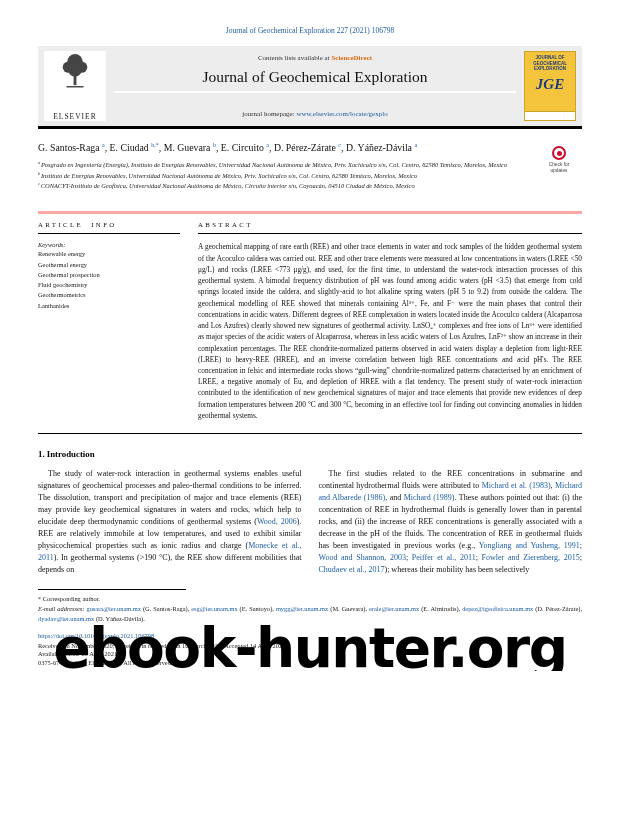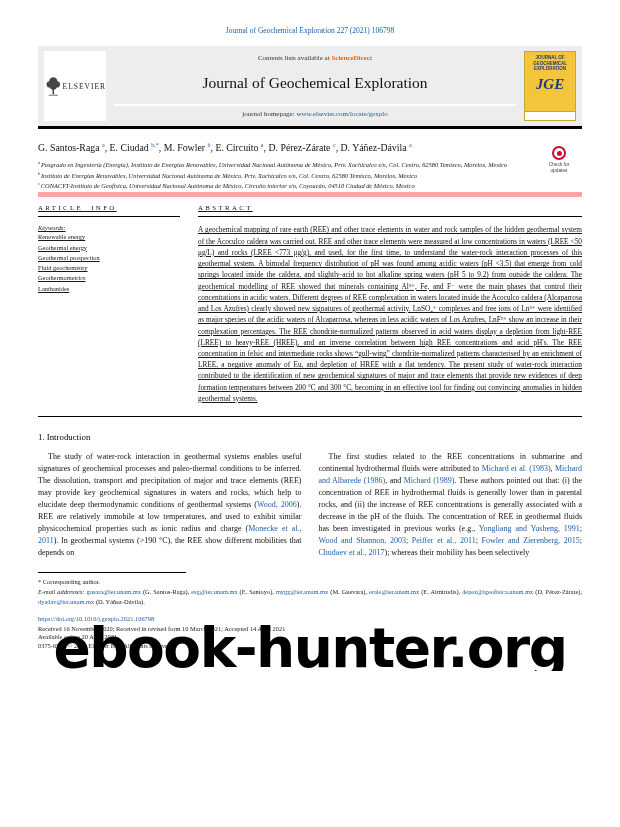--- a/index.html
+++ b/index.html
@@ -3,27 +3,27 @@
 <meta charset="utf-8">
 <style>
   * { margin:0; padding:0; box-sizing:border-box; }
   html,body { background:#ffffff; }
   .page { position:relative; width:620px; height:671px; background:#fff; overflow:hidden;
           font-family:"Liberation Serif","DejaVu Serif",serif; color:#1a1a1a; margin:0 auto; }
 
   .top-cite { padding-top:26px; text-align:center; font-size:7.5px; color:var(--link,#2160a5); }
 
   .header-band { margin:11px 38px 0; background:var(--band,#ededed); display:flex; padding:5px 6px; height:80px; }
-  .logo-box { width:62px; background:#fff; display:flex; flex-direction:row; align-items:center; justify-content:space-between; }
+  .logo-box { width:62px; background:#fff; display:flex; flex-direction:column; align-items:center; justify-content:space-between; }
   .logo-text { font-size:7.5px; letter-spacing:1px; color:#222; margin-top:1px; }
   .mast-center { flex:1; display:flex; flex-direction:column; justify-content:space-between; padding:3px 8px 0; text-align:center; }
   .contents-line { font-size:7px; color:#333; }
   .sd-link { color:var(--sciencedirect,#de6a10); font-weight:bold; }
   .mast-title { font-size:15.5px; color:#111; }
-  .homepage-line { border-top:2px solid #fff; padding-top:4px; padding-bottom:3px; font-size:7px; color:#333; }
+  .homepage-line { border-top:2px solid #fff; padding-top:17px; padding-bottom:3px; font-size:7px; color:#333; }
   .url-link { color:var(--link,#2160a5); }
   .cover-box { width:52px; background:var(--cover_yellow,#f4c53c); border:1px solid #caa52a; position:relative; overflow:hidden; }
   .cover-title { font-size:4.5px; font-weight:bold; color:var(--cover_navy,#1d3d7c); text-align:center; padding:3px 2px 1px; line-height:1.25; font-family:"Liberation Sans",sans-serif; }
   .cover-abbrev { font-style:italic; font-weight:bold; font-size:15px; color:var(--cover_navy,#1d3d7c); text-align:center; margin-top:3px; }
   .cover-strip { position:absolute; bottom:0; left:0; right:0; height:9px; background:#fff; border-top:1px solid #caa52a; }
   .band-rule { margin:0 38px; height:3px; background:#000; }
 
   .title { margin:14px 38px 0; font-size:14.5px; font-weight:normal; line-height:1.4; width:505px; color:#000; }
 
   .check-badge { position:absolute; top:146px; right:42px; width:38px; text-align:center; }
@@ -32,29 +32,29 @@
   .badge-text { font-size:4.8px; color:#444; margin-top:2px; line-height:1.2; font-family:"Liberation Sans",sans-serif; }
 
   .authors { margin:13px 38px 0; font-size:9.8px; color:#111; }
   .sup { vertical-align:super; font-size:0.62em; }
   .lnk { color:var(--link,#2160a5); }
   .it { font-style:italic; }
 
   .affils { margin:7px 38px 0; }
   .affil { font-size:6.4px; font-style:italic; line-height:1.6; color:#222; }
 
-  .info-block { margin:1px 38px 0; border-top:5px solid #fca5a5; border-bottom:1px solid #000; display:flex; padding-bottom:12px;text-decoration:underline; }
+  .info-block { margin:20px 38px 0; border-top:3px solid #fca5a5; border-bottom:1px solid #000; display:flex; padding-bottom:12px; }
   .info-col { width:142px; }
   .abs-col { flex:1; margin-left:18px; }
   .col-head { font-size:6.8px; letter-spacing:2.4px; word-spacing:4px; color:#111; padding:7px 0 5px; border-bottom:1px solid #000; margin-bottom:7px; white-space:nowrap; }
   .kw-label { font-size:6.4px; font-style:italic; margin-bottom:1px; }
   .kw-list div { font-size:6.4px; line-height:1.6; }
   .abs-text { font-size:7.3px; line-height:1.54; text-align:justify; color:#111; }
 
-  .section-head { margin:15px 38px 9px; font-size:8.8px; font-weight:normal; color:#000; }
+  .section-head { margin:15px 38px 9px; font-size:8.8px; font-weight:bold; color:#000; }
   .body-cols { margin:8px 38px; display:flex; gap:17px;align-items:center; }
   .bcol { flex:1; }
   .para { font-size:8px; line-height:1.5; text-align:justify; color:#111; }
   .indent { text-indent:10px; }
 
   .footnote { margin:13px 38px 0; }
   .fn-rule { width:148px; border-top:1px solid #000; margin-bottom:4px; }
   .fn-line { font-size:6.4px; line-height:1.55; color:#222; text-align:justify; }
 
   .doi { margin:8px 38px 0; font-size:6.4px; color:var(--link,#2160a5); }
@@ -98,21 +98,21 @@
   <div class="band-rule"></div>
 
 
   <div class="check-badge">
     <div class="badge-circle">
         <div class="badge-dot"></div>
       </div>
     <div class="badge-text">Check for updates</div>
   </div>
 
-  <div class="authors"><span>G. Santos-Raga </span><span class="sup lnk">a</span><span>, E. Ciudad </span><span class="sup lnk">b,*</span><span>, M. Fowler </span><span class="sup lnk">b</span><span>, E. Circuito </span><span class="sup lnk">a</span><span>, D. Pérez-Zárate </span><span class="sup lnk">c</span><span>, D. Yáñez-Dávila </span><span class="sup lnk">a</span></div>
+  <div class="authors"><span>G. Santos-Raga </span><span class="sup lnk">a</span><span>, E. Ciudad </span><span class="sup lnk">b,*</span><span>, M. Guevara </span><span class="sup lnk">b</span><span>, E. Circuito </span><span class="sup lnk">a</span><span>, D. Pérez-Zárate </span><span class="sup lnk">c</span><span>, D. Yáñez-Dávila </span><span class="sup lnk">a</span></div>
 
   <div class="affils">
     <div class="affil"><span class="sup">a </span><span>Posgrado en Ingeniería (Energía), Instituto de Energías Renovables, Universidad Nacional Autónoma de México, Priv. Xochicalco s/n, Col. Centro, 62580 Temixco, Morelos, Mexico</span></div>
     <div class="affil"><span class="sup">b </span><span>Instituto de Energías Renovables, Universidad Nacional Autónoma de México, Priv. Xochicalco s/n, Col. Centro, 62580 Temixco, Morelos, Mexico</span></div>
     <div class="affil"><span class="sup">c </span><span>CONACYT-Instituto de Geofísica, Universidad Nacional Autónoma de México, Circuito interior s/n, Coyoacán, 04510 Ciudad de México, Mexico</span></div>
   </div>
 
   <div class="info-block">
     <div class="info-col">
       <div class="col-head">ARTICLE INFO</div>

